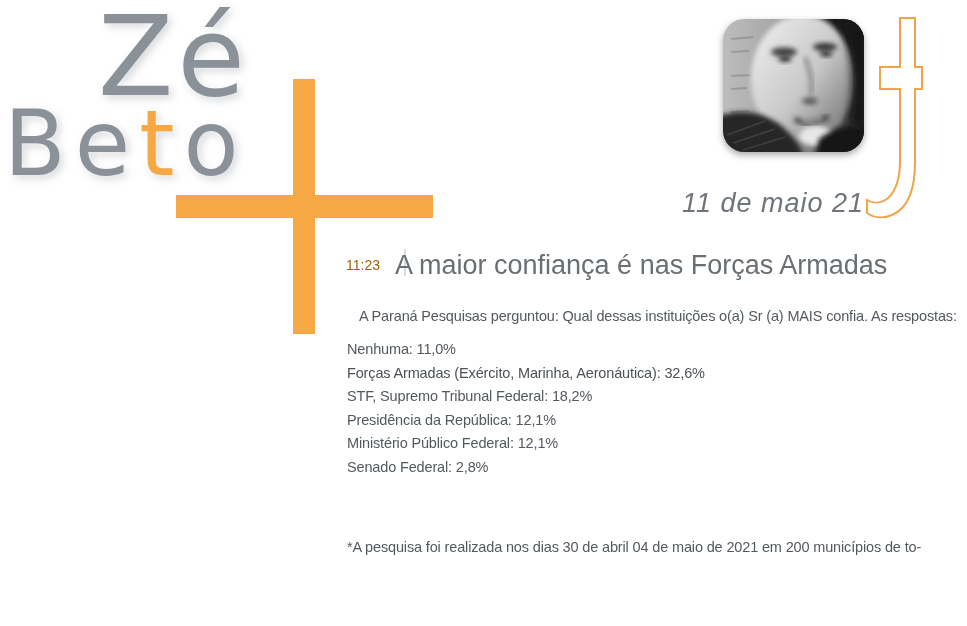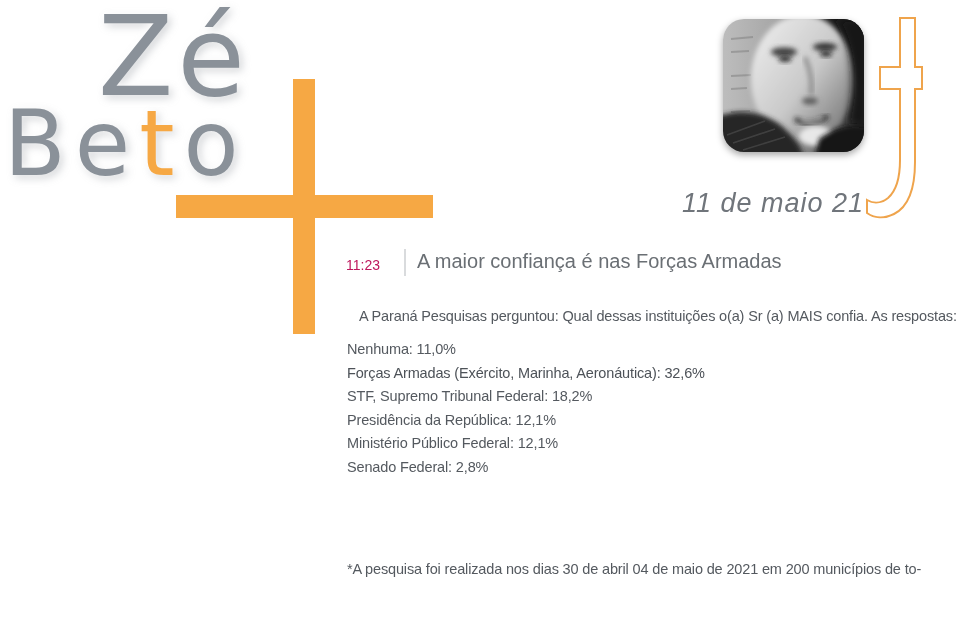--- a/index.html
+++ b/index.html
@@ -42,35 +42,35 @@
     box-shadow:0 3px 7px rgba(0,0,0,0.35);
   }
   .jcross{left:864px;top:13px;width:62px;height:208px;}
   .post-date{
     left:682px;top:188px;
     font-size:27px;font-style:italic;color:#70757b;letter-spacing:1px;
     line-height:1.15;white-space:nowrap;
   }
 
   
-  .post-time{left:346px;top:257px;font-size:14px;color:#be185d;line-height:1.2;}
+  .post-time{left:346px;top:257px;font-size:14px;color:#a16207;line-height:1.2;}
   .vdivider{left:404px;top:249px;width:2px;height:27px;background:#d9dbdd;}
   .post-title{
-    left:417px;top:250px;margin:0;
-    font-size:20px;font-weight:400;color:#6a6f74;
+    left:395px;top:250px;margin:0;
+    font-size:27px;font-weight:400;color:#6a6f74;
     line-height:1.15;white-space:nowrap;cursor:pointer;
   }
   .body-text{
     font-size:14.5px;color:#54595f;letter-spacing:-0.15px;white-space:nowrap;
   }
   .post-intro{left:347px;top:294px;line-height:20px;margin:12px;}
   .answers{left:347px;top:338px;line-height:23.6px;}
   .answer-item{white-space:nowrap;}
   .answer-item.bold{font-weight:400;color:#4d5258;}
-  .footnote{left:347px;top:557px;line-height:25px;margin:0;}
+  .footnote{left:347px;top:535px;line-height:25px;margin:0;}
   .footnote .line{display:block;white-space:nowrap;}
 </style>
 </head>
 <body>
 
 <header>
   <a class="logo" href="#">
     <div class="abs logo-ze">Zé</div>
     <div class="abs logo-beto"><span>Be</span><span class="orange">t</span><span>o</span></div>
     <div>

